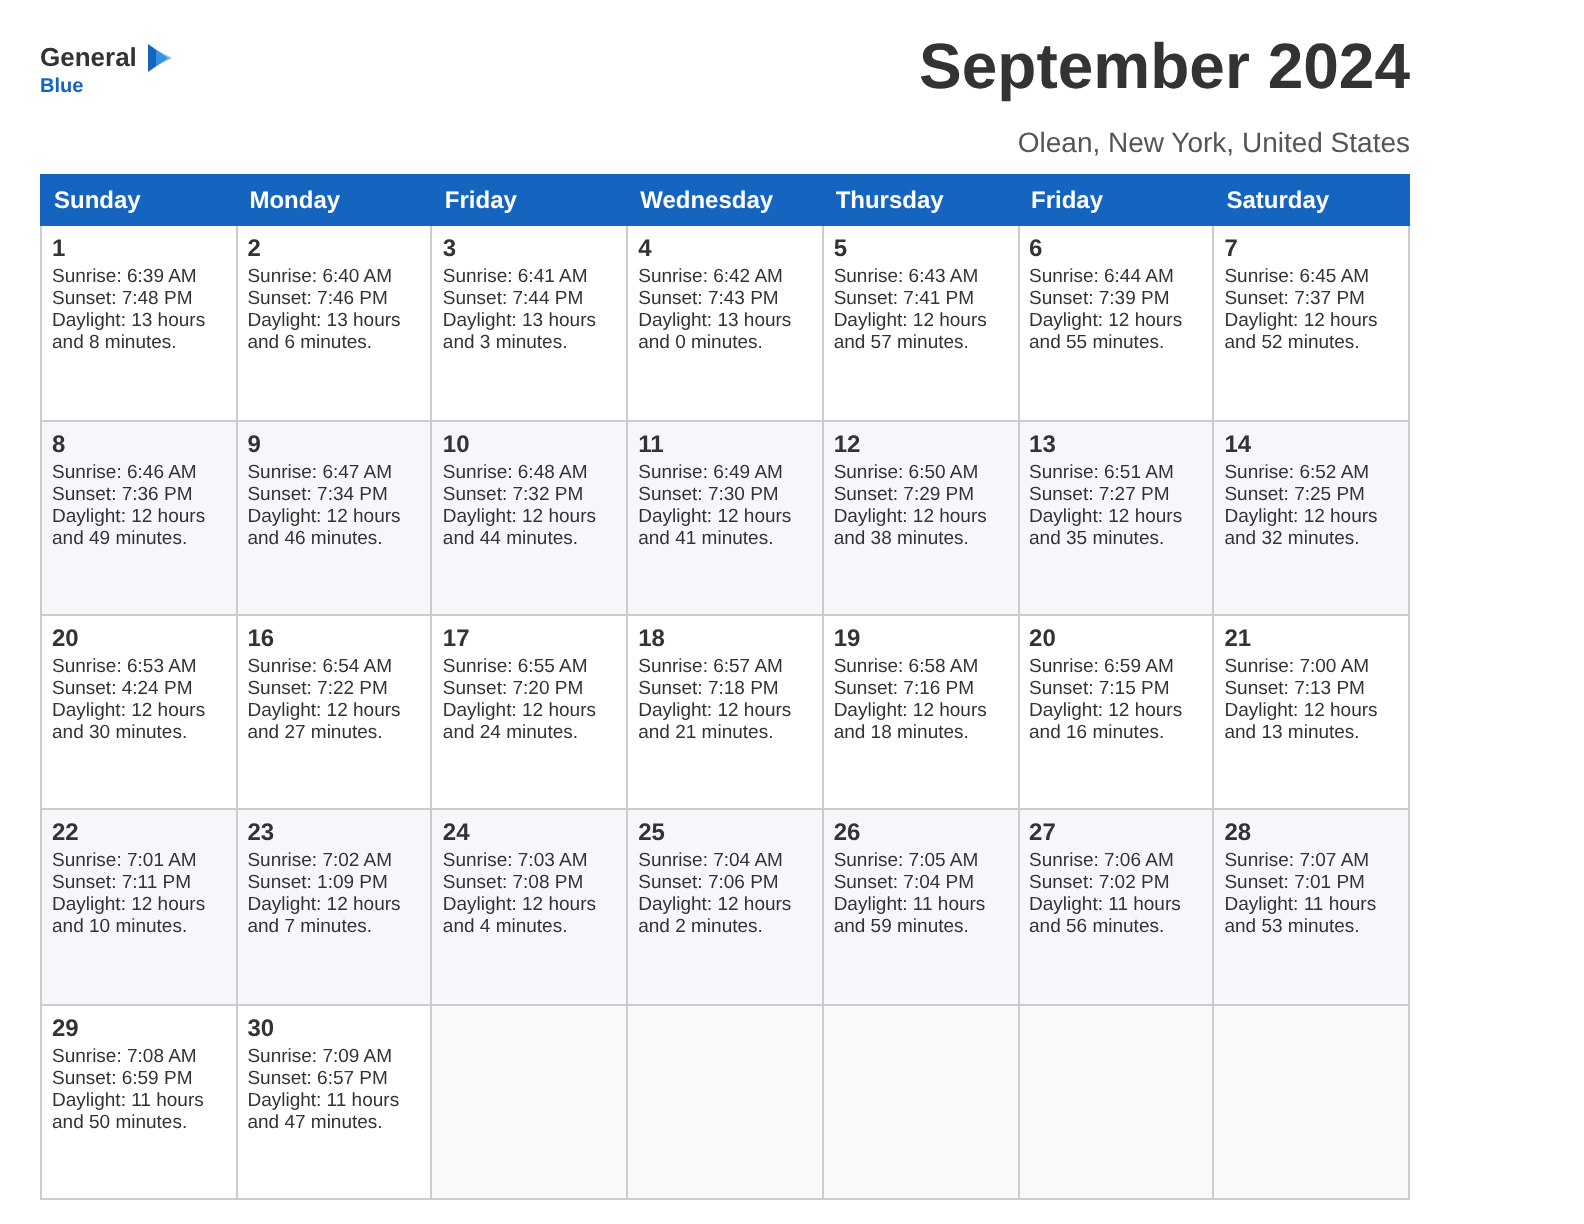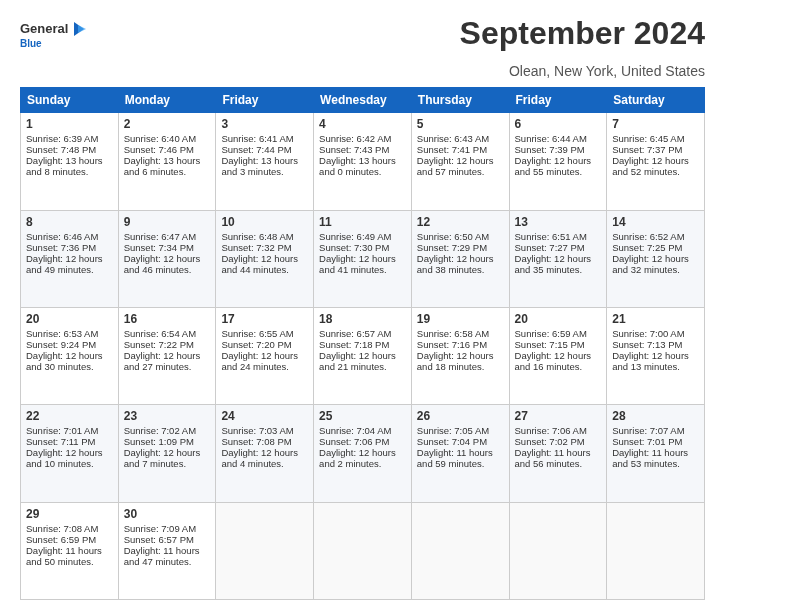--- a/index.html
+++ b/index.html
@@ -202,21 +202,21 @@
           <span class="day-number">14</span>
           <span>Sunrise: 6:52 AM</span><br>
           <span>Sunset: 7:25 PM</span><br>
           <span>Daylight: 12 hours and 32 minutes.</span>
         </td>
         </tr>
         <tr>
           <td>
           <span class="day-number">20</span>
           <span>Sunrise: 6:53 AM</span><br>
-          <span>Sunset: 9:24 PM</span><br>
+          <span>Sunset: 4:24 PM</span><br>
           <span>Daylight: 12 hours and 30 minutes.</span>
         </td>
           <td>
           <span class="day-number">16</span>
           <span>Sunrise: 6:54 AM</span><br>
           <span>Sunset: 7:22 PM</span><br>
           <span>Daylight: 12 hours and 27 minutes.</span>
         </td>
           <td>
           <span class="day-number">17</span>

